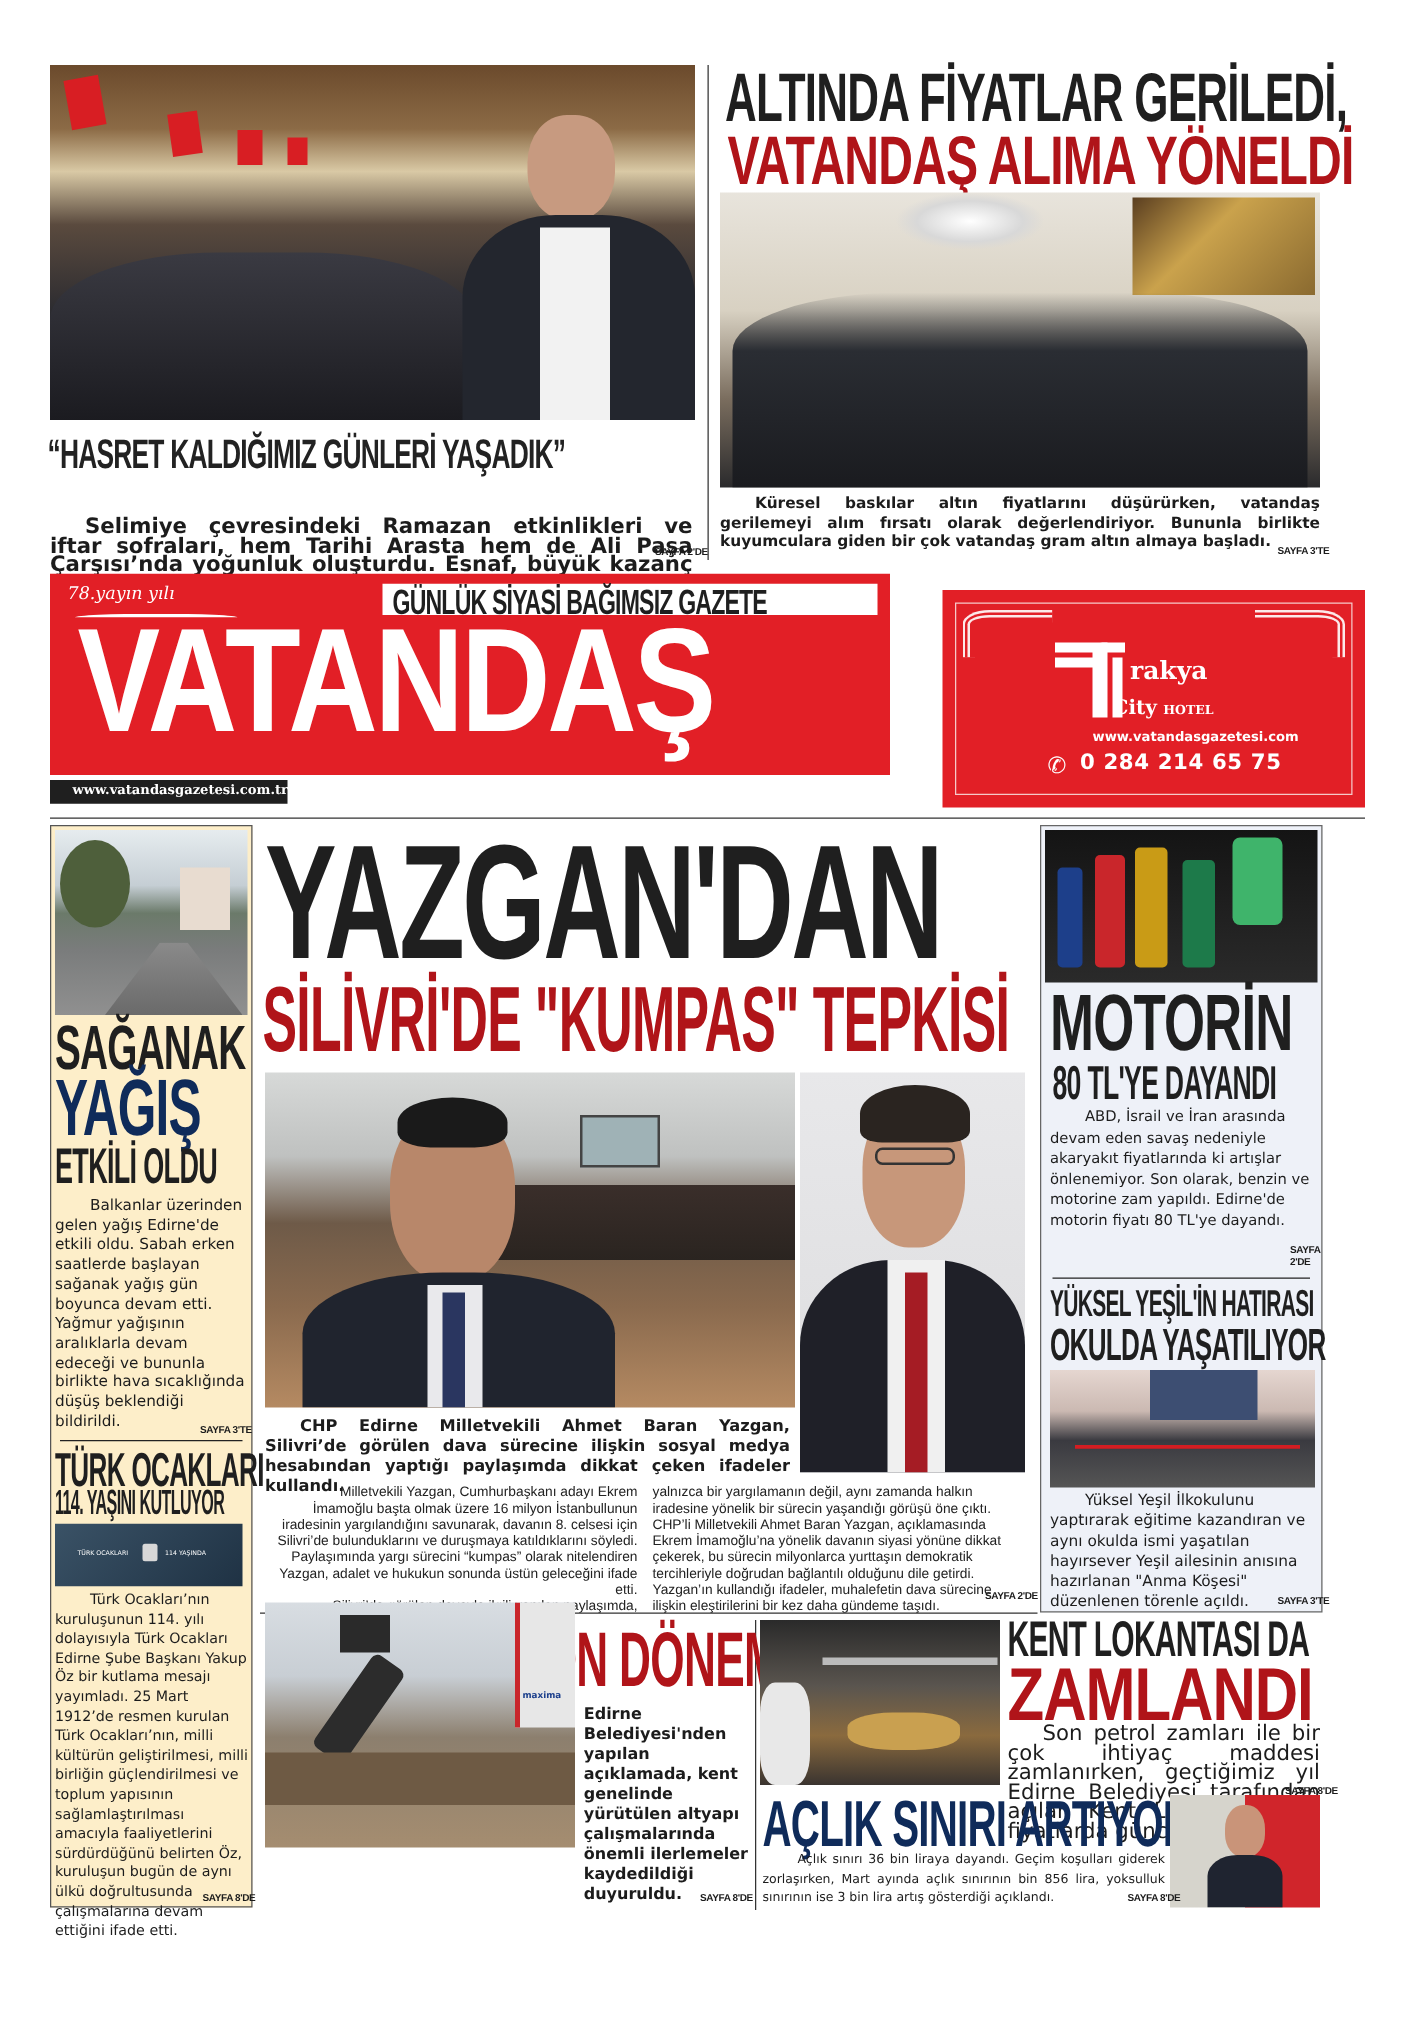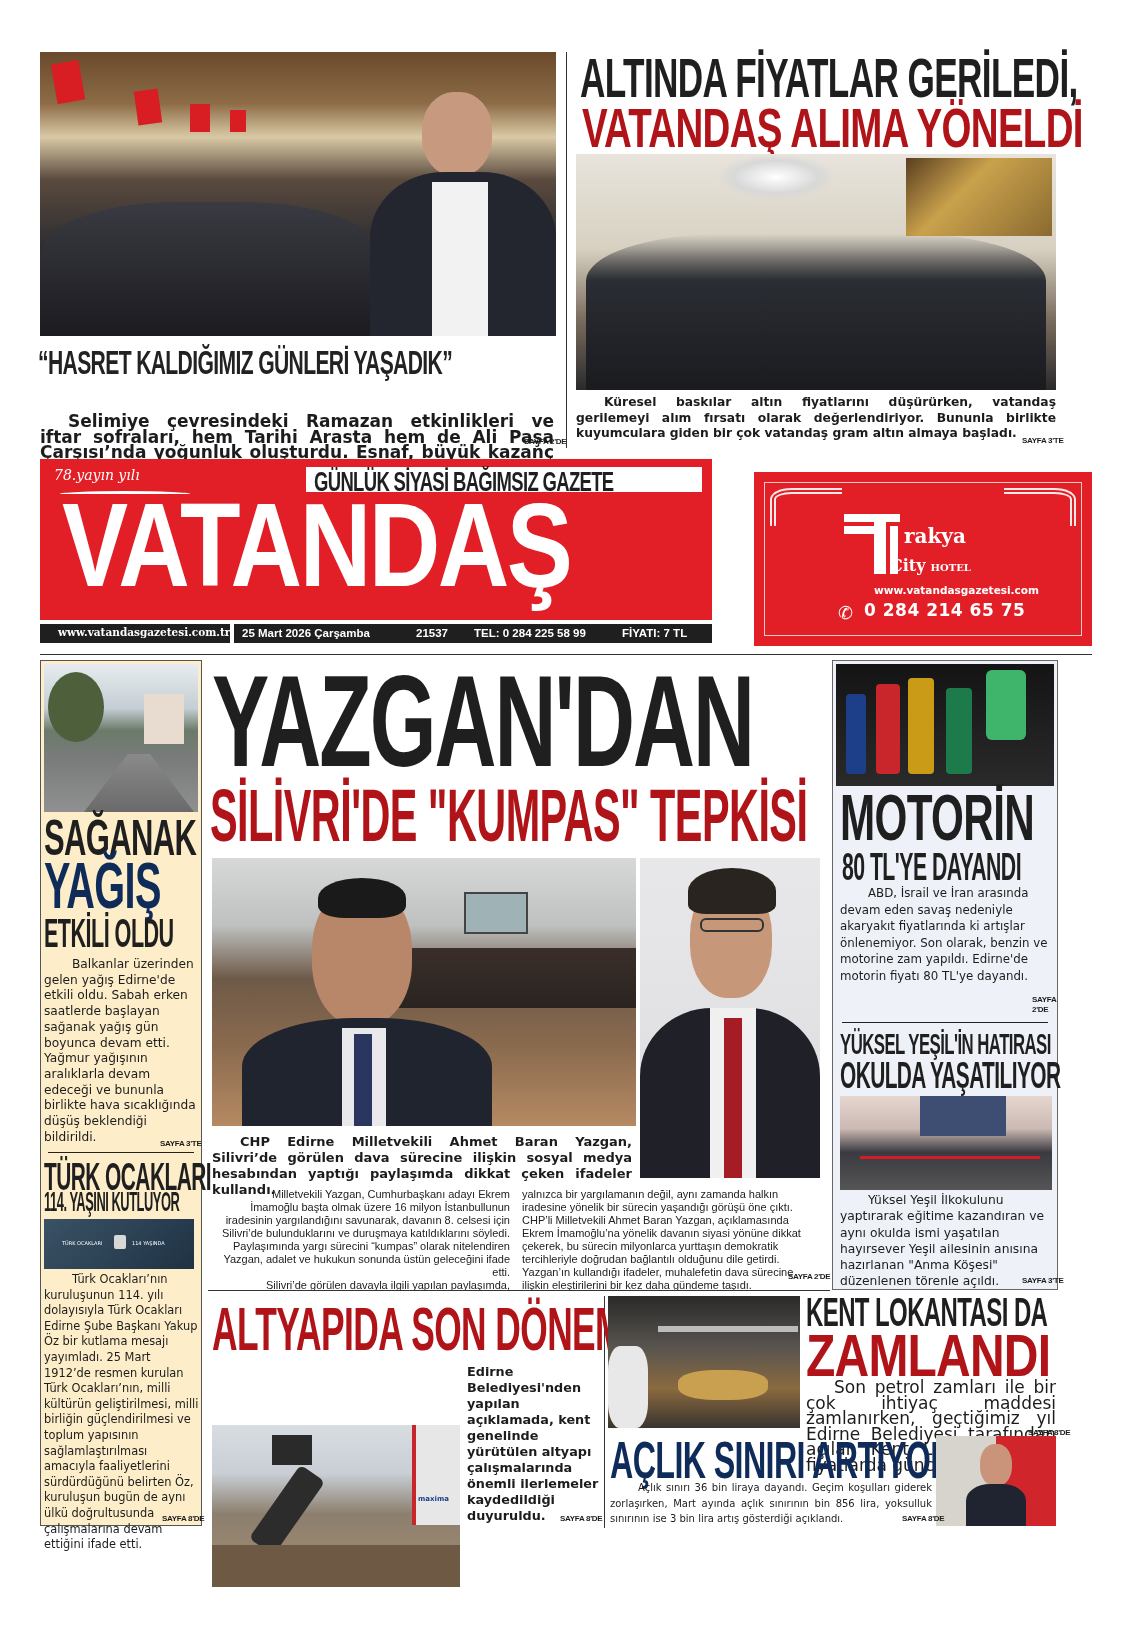--- a/index.html
+++ b/index.html
@@ -51,26 +51,20 @@
   <div class="abs" style="left:14px;top:8px;font-family:'DejaVu Serif',serif;font-style:italic;font-size:14px;color:#fff;">78.yayın yılı</div>
   <div class="abs" style="left:20px;top:32px;width:130px;height:6px;border-top:3px solid #fff;border-radius:50% 50% 0 0;"></div>
   <div class="abs" style="left:266px;top:8px;width:396px;height:25px;background:#fff;">
     <div class="abs cond" style="left:8px;top:1px;font-size:28px;line-height:28px;color:#1f1f1f;transform:scaleX(0.66);">GÜNLÜK SİYASİ BAĞIMSIZ GAZETE</div>
   </div>
   <div class="abs cond" style="left:22px;top:26px;font-size:118px;line-height:120px;color:#fff;letter-spacing:-3px;transform:scaleX(0.84);">VATANDAŞ</div>
 </div>
 <div class="abs" style="left:40px;top:624px;width:672px;height:19px;">
   <div class="abs" style="left:0;top:0;width:190px;height:19px;background:#1f1f1f;">
     <span class="abs" style="left:18px;top:2px;font-family:'DejaVu Serif',serif;font-weight:bold;font-size:10.5px;color:#fff;white-space:nowrap;">www.vatandasgazetesi.com.tr</span>
-  </div>
-  <div class="abs" style="left:194px;top:0;width:478px;height:19px;background:#1f1f1f;">
-    <span class="abs" style="left:8px;top:3px;font-family:'Liberation Sans',sans-serif;font-weight:bold;font-size:11.5px;color:#fff;white-space:nowrap;">25 Mart 2026 Çarşamba</span>
-    <span class="abs" style="left:182px;top:3px;font-family:'Liberation Sans',sans-serif;font-weight:bold;font-size:11.5px;color:#fff;">21537</span>
-    <span class="abs" style="left:240px;top:3px;font-family:'Liberation Sans',sans-serif;font-weight:bold;font-size:11.5px;color:#fff;white-space:nowrap;">TEL: 0 284 225 58 99</span>
-    <span class="abs" style="left:388px;top:3px;font-family:'Liberation Sans',sans-serif;font-weight:bold;font-size:11.5px;color:#fff;white-space:nowrap;">FİYATI: 7 TL</span>
   </div>
 </div>
 
 <div class="abs" style="left:754px;top:472px;width:338px;height:174px;background:#e21f26;">
   <div class="abs" style="left:10px;top:10px;width:318px;height:154px;border:1.5px solid #f6c9c9;"></div>
   <div class="abs" style="left:16px;top:16px;width:72px;height:38px;border-top:6px double #fff;border-left:6px double #fff;border-radius:30% 0 40% 0;opacity:0.9;"></div>
   <div class="abs" style="left:250px;top:16px;width:72px;height:38px;border-top:6px double #fff;border-right:6px double #fff;border-radius:0 30% 0 40%;opacity:0.9;"></div>
   <div class="abs" style="left:90px;top:42px;width:60px;height:60px;">
     <div class="abs" style="left:0;top:0;width:56px;height:8px;background:#fff;"></div>
     <div class="abs" style="left:0;top:12px;width:40px;height:8px;background:#fff;"></div>
@@ -164,21 +158,21 @@
   <div class="abs" style="left:80px;top:0;width:86px;height:40px;background:#3d4e72;"></div>
   <div class="abs" style="left:20px;top:60px;width:180px;height:3px;background:#d41d22;"></div>
 </div>
 <div class="abs body-text indent" style="left:840px;top:1192px;width:214px;font-size:12.3px;line-height:16.3px;">Yüksel Yeşil İlkokulunu yaptırarak eğitime kazandıran ve aynı okulda ismi yaşatılan hayırsever Yeşil ailesinin anısına hazırlanan "Anma Köşesi" düzenlenen törenle açıldı.</div>
 <div class="abs page-ref" style="left:1022px;top:1276px;">SAYFA 3'TE</div>
 
 <div class="hline" style="left:208px;top:1290px;width:622px;"></div>
 <div class="vline" style="left:604px;top:1296px;height:232px;"></div>
 
 <div class="abs cond" style="left:212px;top:1298px;font-size:62px;line-height:62px;color:#b01419;transform:scaleX(0.57);">ALTYAPIDA SON DÖNEMEÇ</div>
-<div class="photo" style="left:212px;top:1425px;width:248px;height:162px;background:linear-gradient(180deg,#d8dde2 0%,#c8ced4 30%,#8c7f6e 55%,#a58d70 100%);padding-left:32px;">
+<div class="photo" style="left:212px;top:1282px;width:248px;height:196px;background:linear-gradient(180deg,#d8dde2 0%,#c8ced4 30%,#8c7f6e 55%,#a58d70 100%);padding-left:32px;">
   <div class="abs" style="left:60px;top:10px;width:40px;height:30px;background:#2a2a2a;"></div>
   <div class="abs" style="left:60px;top:40px;width:30px;height:90px;background:#2c2c2c;transform:rotate(35deg);border-radius:6px;"></div>
   <div class="abs" style="left:200px;top:0;width:48px;height:100px;background:#e7e7e7;border-left:4px solid #c9262b;">
     <span class="abs" style="left:2px;top:70px;font-size:7px;font-weight:bold;color:#1c3f8c;">maxima</span>
   </div>
   <div class="abs" style="left:0;top:120px;width:248px;height:42px;background:#6e5a44;"></div>
 </div>
 <div class="abs bold-text" style="left:467px;top:1364px;width:136px;font-size:12.8px;line-height:16px;">Edirne Belediyesi'nden yapılan açıklamada, kent genelinde yürütülen altyapı çalışmalarında önemli ilerlemeler kaydedildiği duyuruldu.</div>
 <div class="abs page-ref" style="left:560px;top:1514px;">SAYFA 8'DE</div>
 

